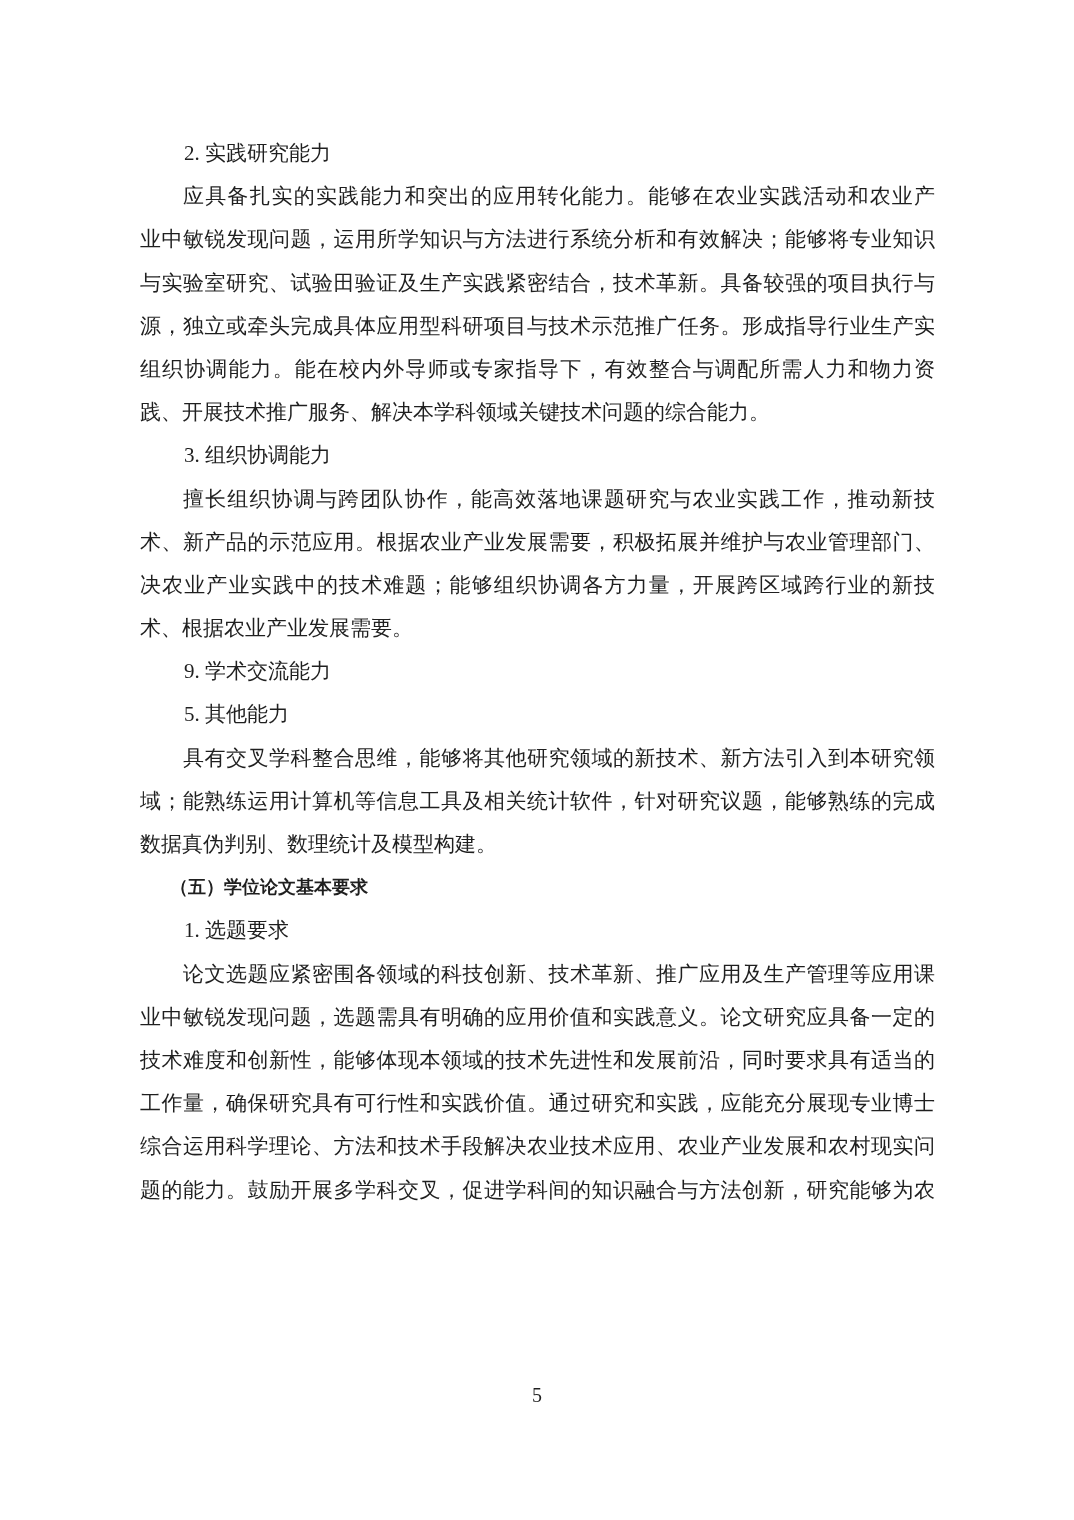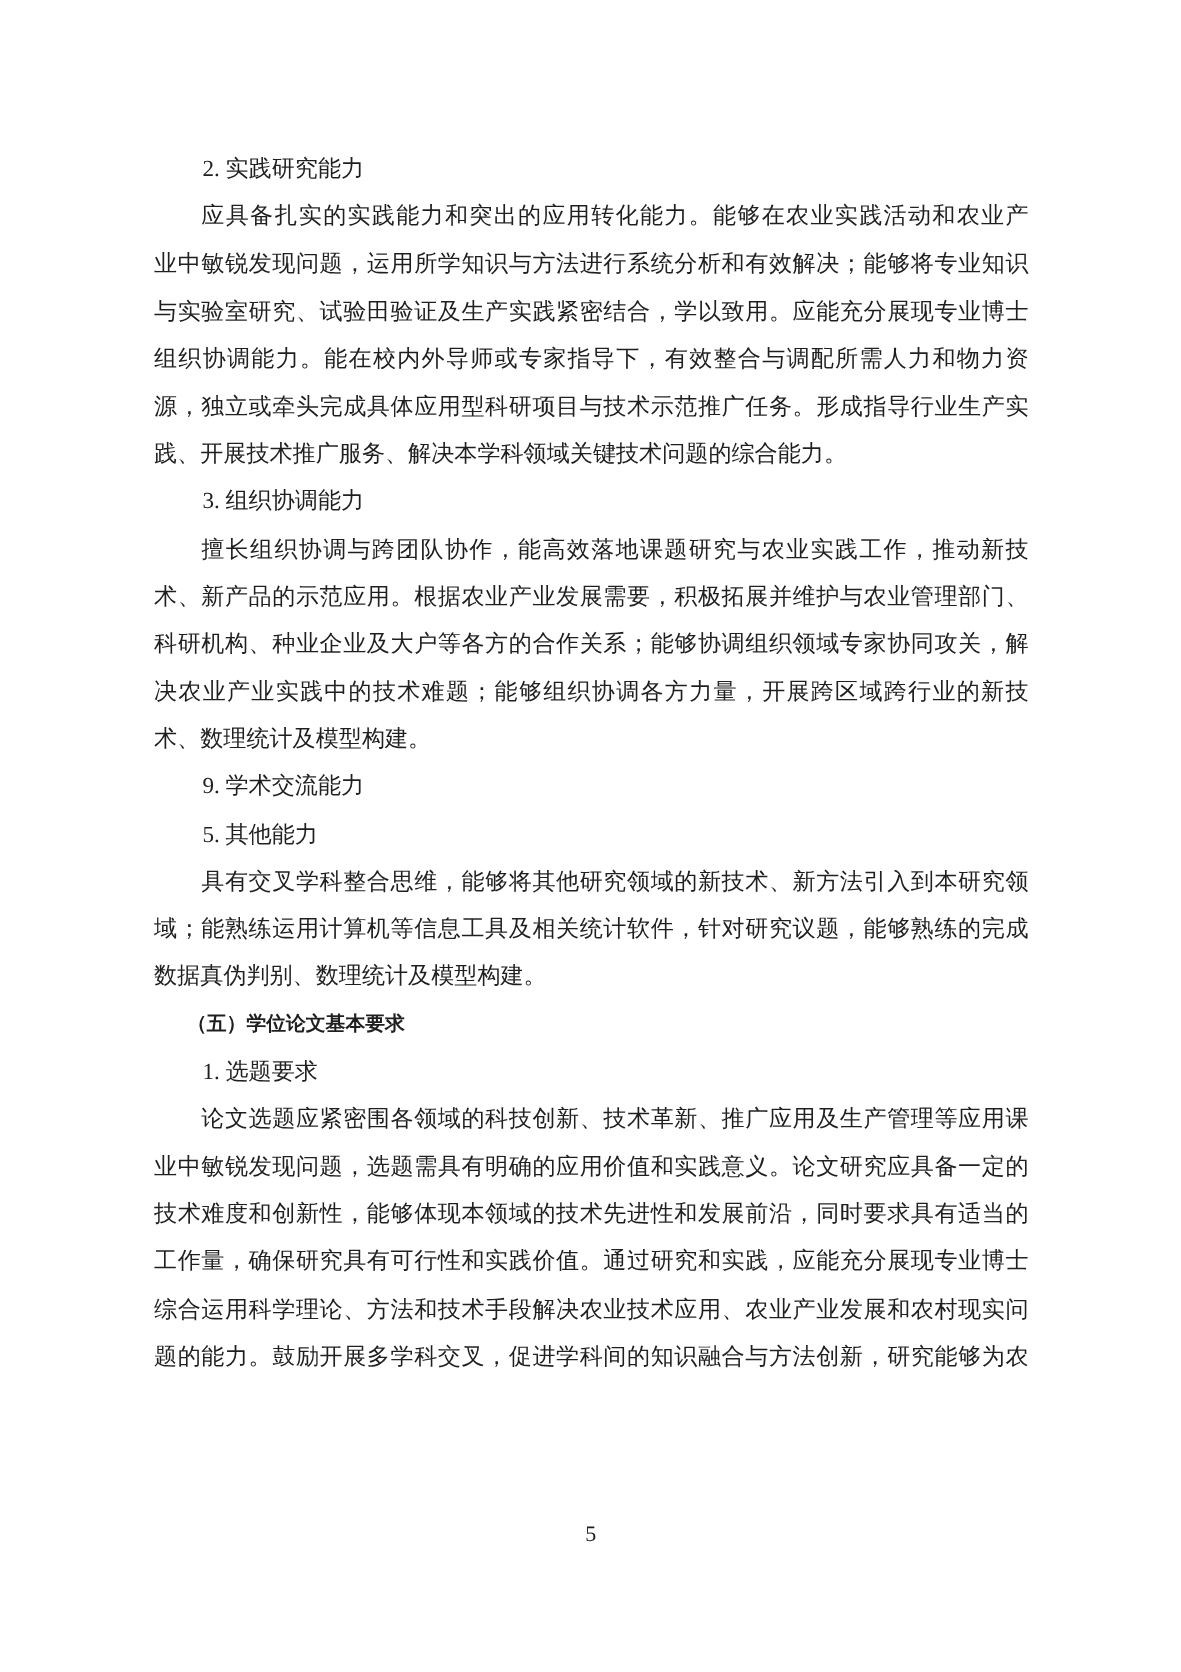--- a/index.html
+++ b/index.html
@@ -56,34 +56,33 @@
 <body>
 
 <div class="page">
   <div class="doc">
       <div class="block heading-num">
         <div class="line first blocklast">2. 实践研究能力</div>
       </div>
       <div class="block para">
         <div class="line first">应具备扎实的实践能力和突出的应用转化能力。能够在农业实践活动和农业产</div>
         <div class="line">业中敏锐发现问题，运用所学知识与方法进行系统分析和有效解决；能够将专业知识</div>
-        <div class="line">与实验室研究、试验田验证及生产实践紧密结合，学以致用。应能充分展现专业博士</div>
+        <div class="line">与实验室研究、试验田验证及生产实践紧密结合，技术革新。具备较强的项目执行与</div>
+        <div class="line">源，独立或牵头完成具体应用型科研项目与技术示范推广任务。形成指导行业生产实</div>
         <div class="line">组织协调能力。能在校内外导师或专家指导下，有效整合与调配所需人力和物力资</div>
-        <div class="line">源，独立或牵头完成具体应用型科研项目与技术示范推广任务。形成指导行业生产实</div>
         <div class="line blocklast">践、开展技术推广服务、解决本学科领域关键技术问题的综合能力。</div>
       </div>
       <div class="block heading-num">
         <div class="line first blocklast">3. 组织协调能力</div>
       </div>
       <div class="block para">
         <div class="line first">擅长组织协调与跨团队协作，能高效落地课题研究与农业实践工作，推动新技</div>
         <div class="line">术、新产品的示范应用。根据农业产业发展需要，积极拓展并维护与农业管理部门、</div>
-        <div class="line">科研机构、种业企业及大户等各方的合作关系；能够协调组织领域专家协同攻关，解</div>
         <div class="line">决农业产业实践中的技术难题；能够组织协调各方力量，开展跨区域跨行业的新技</div>
-        <div class="line blocklast">术、数理统计及模型构建。</div>
+        <div class="line blocklast">术、根据农业产业发展需要。</div>
       </div>
       <div class="block heading-num">
         <div class="line first blocklast">9. 学术交流能力</div>
       </div>
       <div class="block para">
       </div>
       <div class="block heading-num">
         <div class="line first blocklast">5. 其他能力</div>
       </div>
       <div class="block para">

